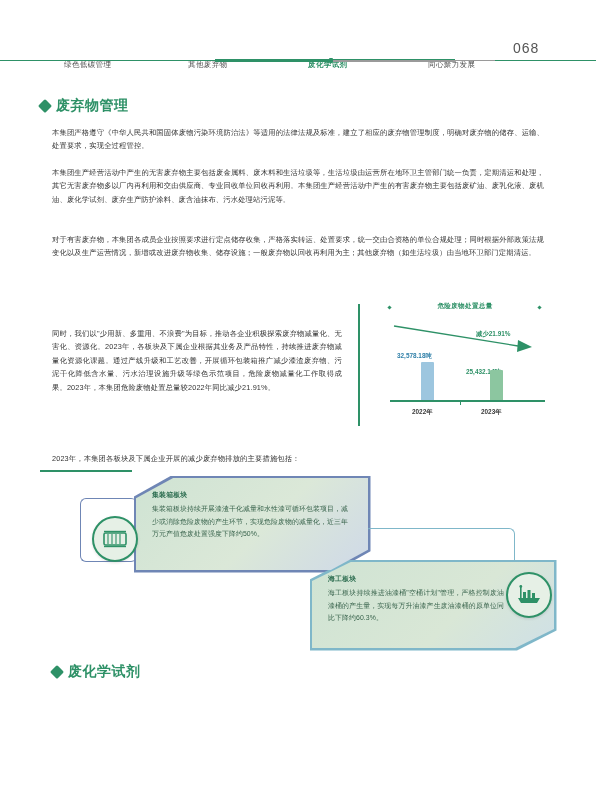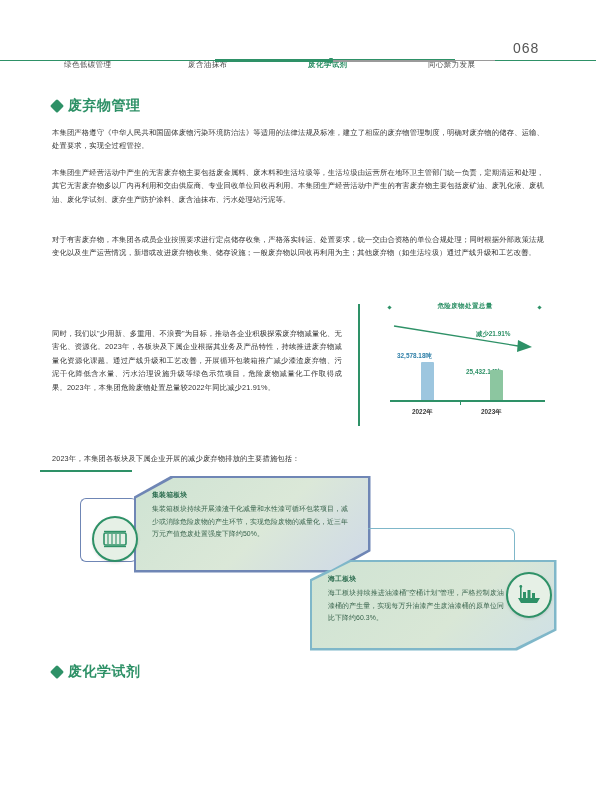--- a/index.html
+++ b/index.html
@@ -108,42 +108,42 @@
   .c3{left:324px;top:57px;width:92px;height:2px;background:#2e9167;border:none;}
 </style>
 </head>
 <body>
 
 <div class="page">
 
   <div class="topnav">
     <div class="nav-items">
       <div class="nav-item" style="left:64px;">绿色低碳管理</div>
-      <div class="nav-item" style="left:188px;">废含油抹布</div>
+      <div class="nav-item" style="left:188px;">其他废弃物</div>
       <div class="nav-item active" style="left:308px;">废化学试剂</div>
       <div class="nav-item" style="left:428px;">同心聚力发展</div>
     </div>
     <div class="nav-rule"></div>
     <div class="nav-rule2"></div>
     <div class="nav-rule3"></div>
     <div class="nav-rule4"></div>
     <div class="nav-dot"></div>
   </div>
   <div class="pagenum">068</div>
 
-  <div class="sec-head" style="left:52px;top:97px;">
+  <div class="sec-head" style="left:40px;top:97px;">
     <div class="diamond"></div>
     <div class="sec-title">废弃物管理</div>
   </div>
 
   <div class="para" style="left:52px;top:166px;width:492px;">本集团生产经营活动中产生的无害废弃物主要包括废金属料、废木料和生活垃圾等，生活垃圾由运营所在地环卫主管部门统一负责，定期清运和处理，其它无害废弃物多以厂内再利用和交由供应商、专业回收单位回收再利用。本集团生产经营活动中产生的有害废弃物主要包括废矿油、废乳化液、废机油、废化学试剂、废弃生产防护涂料、废含油抹布、污水处理站污泥等。</div>
 
   <div class="para" style="left:52px;top:126px;width:492px;">本集团严格遵守《中华人民共和国固体废物污染环境防治法》等适用的法律法规及标准，建立了相应的废弃物管理制度，明确对废弃物的储存、运输、处置要求，实现全过程管控。</div>
 
-  <div class="para" style="left:52px;top:233px;width:492px;">对于有害废弃物，本集团各成员企业按照要求进行定点储存收集，严格落实转运、处置要求，统一交由合资格的单位合规处理；同时根据外部政策法规变化以及生产运营情况，新增或改进废弃物收集、储存设施；一般废弃物以回收再利用为主；其他废弃物（如生活垃圾）通过产线升级和工艺改善。</div>
+  <div class="para" style="left:52px;top:233px;width:492px;">对于有害废弃物，本集团各成员企业按照要求进行定点储存收集，严格落实转运、处置要求，统一交由合资格的单位合规处理；同时根据外部政策法规变化以及生产运营情况，新增或改进废弃物收集、储存设施；一般废弃物以回收再利用为主；其他废弃物（如生活垃圾）由当地环卫部门定期清运。</div>
 
   <div class="para" style="left:52px;top:327px;width:290px;">同时，我们以"少用新、多重用、不浪费"为目标，推动各企业积极探索废弃物减量化、无害化、资源化。2023年，各板块及下属企业根据其业务及产品特性，持续推进废弃物减量化资源化课题。通过产线升级和工艺改善，开展循环包装箱推广减少漆渣废弃物、污泥干化降低含水量、污水治理设施升级等绿色示范项目，危险废物减量化工作取得成果。2023年，本集团危险废物处置总量较2022年同比减少21.91%。</div>
 
   <div class="para" style="left:52px;top:452px;width:492px;">2023年，本集团各板块及下属企业开展的减少废弃物排放的主要措施包括：</div>
 
   <div class="chart">
     <div class="chart-divider"></div>
     <div class="tdot" style="left:30px;"></div>
     <div class="tdot" style="left:180px;"></div>
     <div class="chart-title">危险废物处置总量</div>

